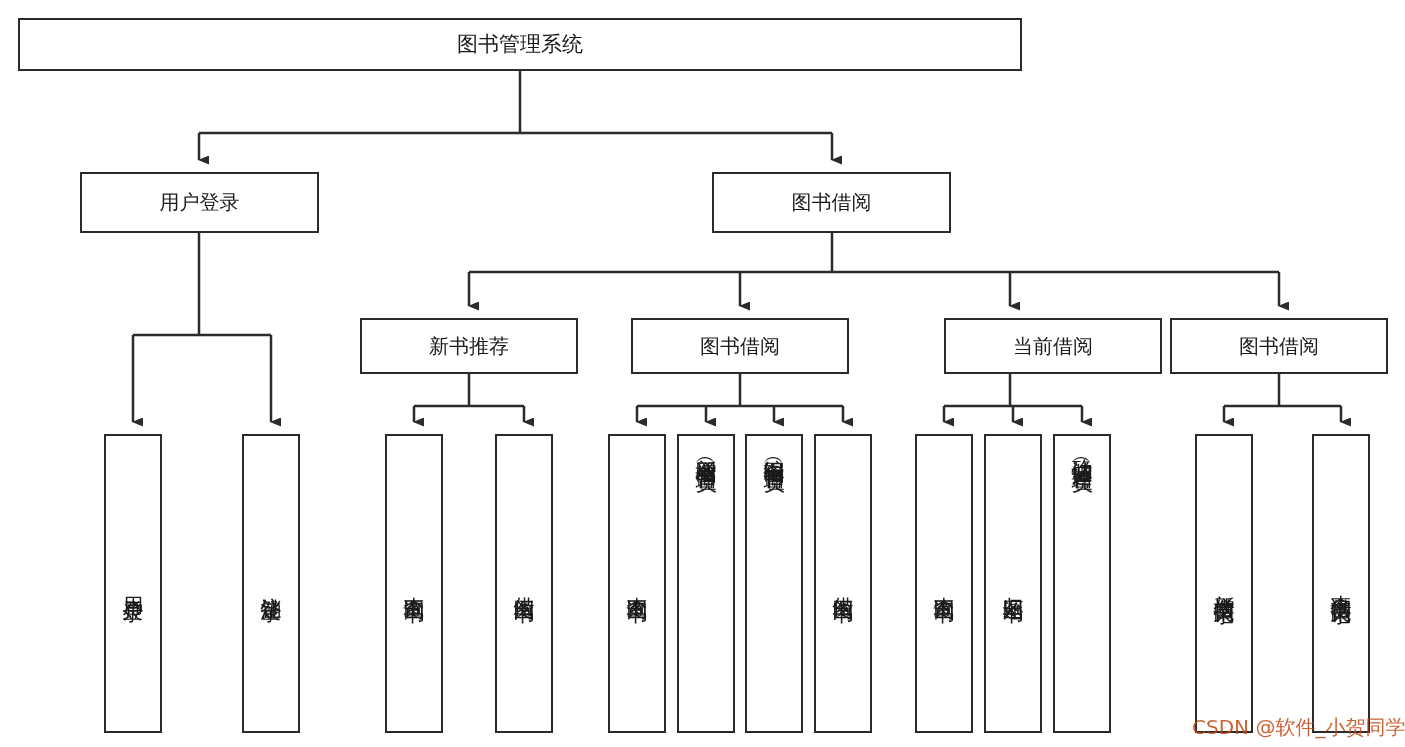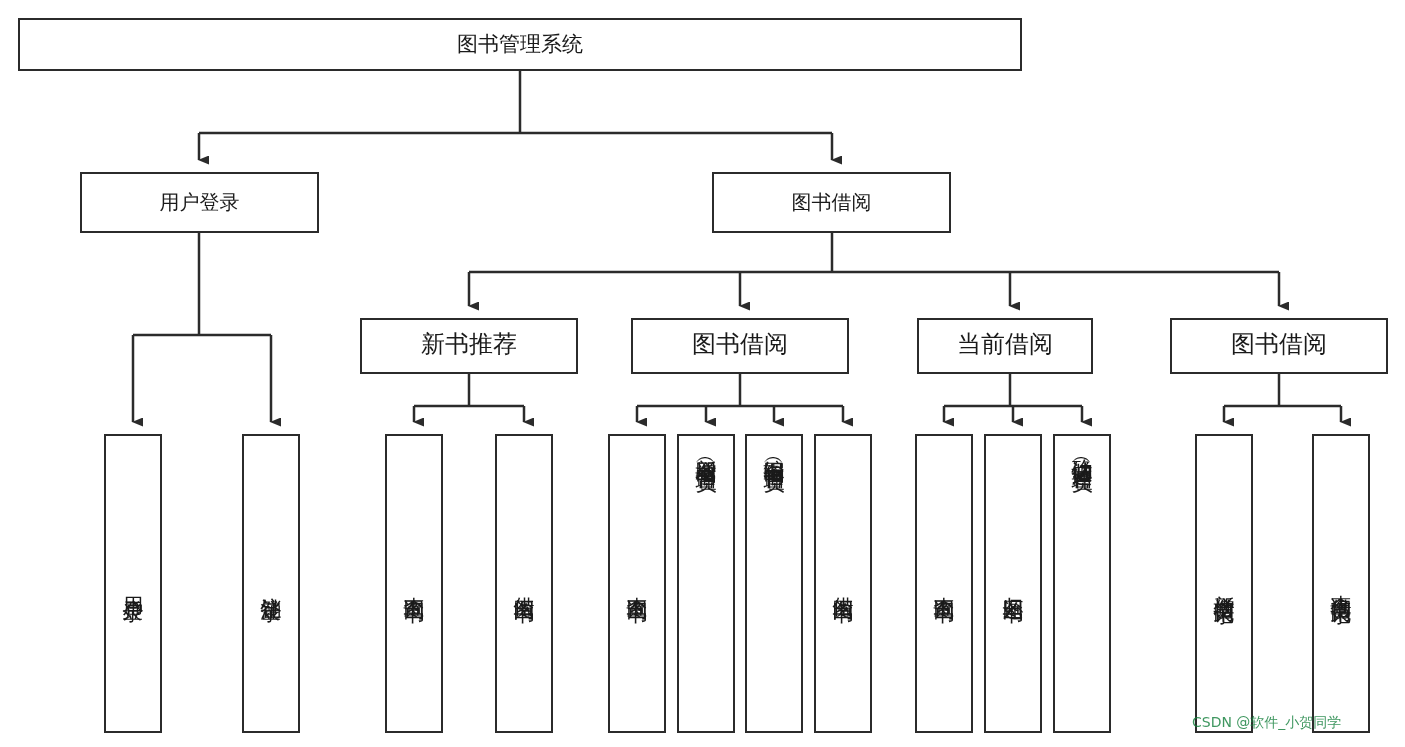--- a/index.html
+++ b/index.html
@@ -41,22 +41,21 @@
     line-height: 1.12;
     white-space: nowrap;
   }
   .tier-root .node-label {
     font-size: 21px;
   }
   .tier-2 .node-label {
     font-size: 20px;
   }
   .tier-3 .node-label {
-    font-size: 24px;
-    font-family: Liberation Mono, monospace;
+    font-size: 20px;
   }
   .tier-leaf {
     align-items: flex-start;
     justify-content: center;
     padding-top: 6px;
   }
   .tier-leaf .node-label {
     writing-mode: vertical-rl;
     text-orientation: upright;
     font-size: 21px;
@@ -65,22 +64,22 @@
     white-space: nowrap;
   }
   .tier-leaf.leaf-centered {
     align-items: center;
     padding-top: 0;
   }
   #watermark {
     position: absolute;
     left: 1192px;
     top: 714px;
-    font-size: 14px;
-    color: #15803d;
+    font-size: 20px;
+    color: #c2410c;
     opacity: 0.82;
     white-space: nowrap;
     font-family: "DejaVu Sans", "Liberation Sans", sans-serif;
   }
 </style>
 </head>
 <body>
 
 <div id="diagram-root">
 
@@ -145,21 +144,21 @@
   <div class="node tier-2" style="left:712px; top:172px; width:239px; height:61px;">
     <span class="node-label">图书借阅</span>
   </div>
 
   <div class="node tier-3" style="left:360px; top:318px; width:218px; height:56px;">
     <span class="node-label">新书推荐</span>
   </div>
   <div class="node tier-3" style="left:631px; top:318px; width:218px; height:56px;align-items:center;">
     <span class="node-label">图书借阅</span>
   </div>
-  <div class="node tier-3" style="left:917px; top:318px; width:176px; height:56px;">
+  <div class="node tier-3" style="left:944px; top:318px; width:218px; height:56px;">
     <span class="node-label">当前借阅</span>
   </div>
   <div class="node tier-3" style="left:1170px; top:318px; width:218px; height:56px;">
     <span class="node-label">图书借阅</span>
   </div>
 
   <div class="node tier-leaf leaf-centered" style="left:104px; top:434px; width:58px; height:299px;">
     <span class="node-label">用户登录</span>
   </div>
   <div class="node tier-leaf leaf-centered" style="left:242px; top:434px; width:58px; height:299px;">

